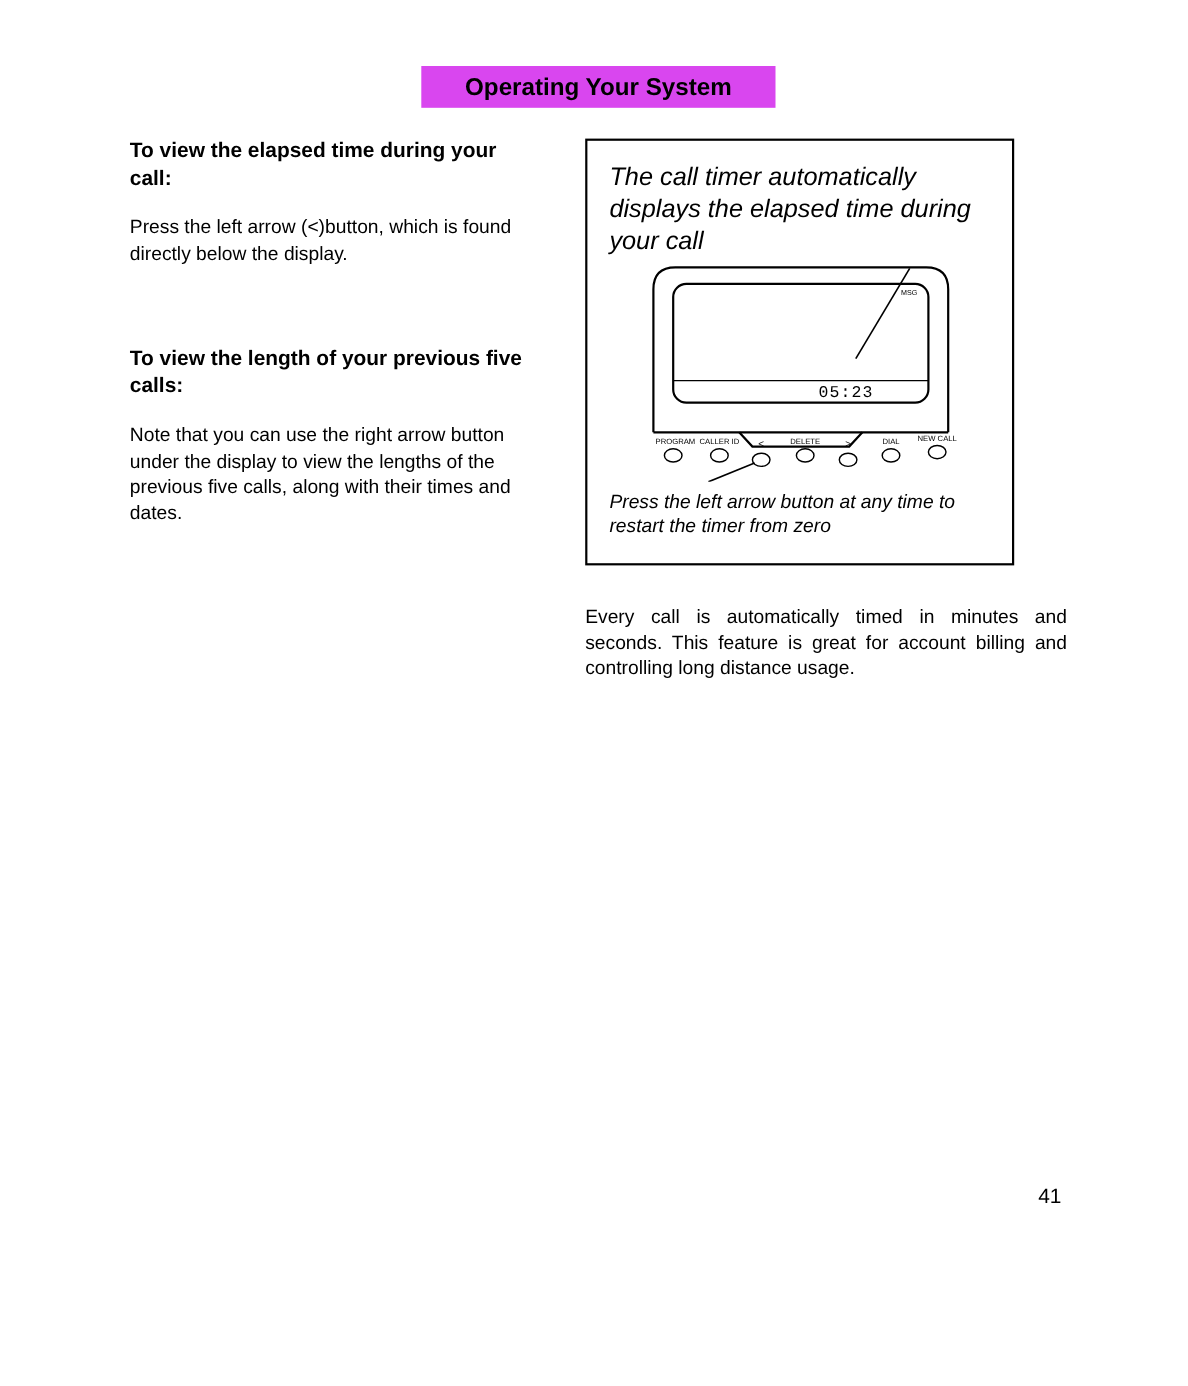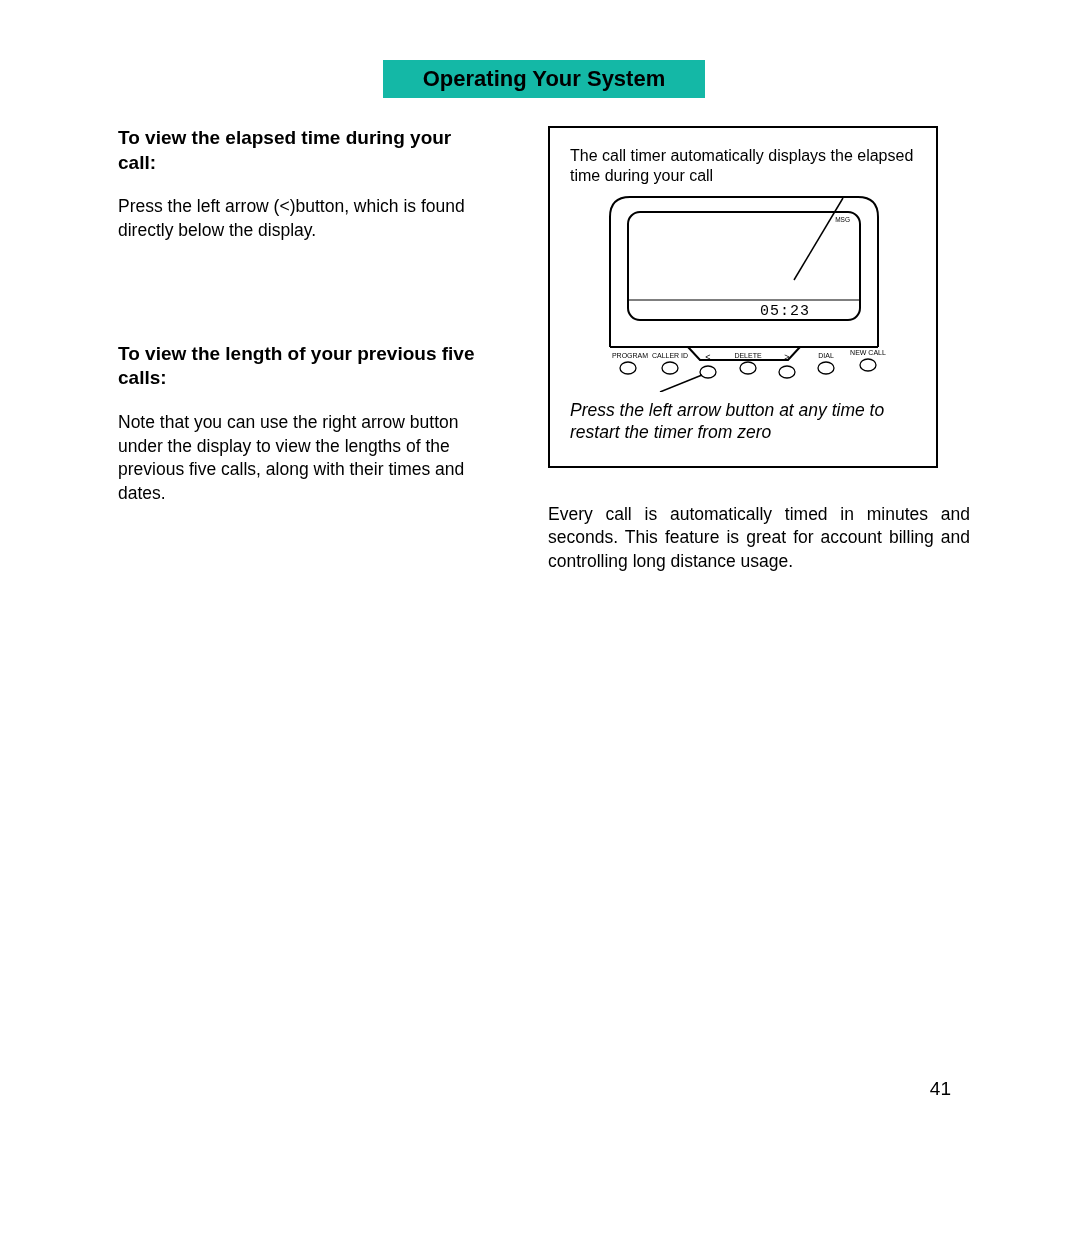--- a/index.html
+++ b/index.html
@@ -15,33 +15,33 @@
   .page {
     padding: 60px 110px 0 118px;
     box-sizing: border-box;
   }
   .banner-wrap {
     text-align: center;
     margin-bottom: 28px;
   }
   .banner {
     display: inline-block;
-    background: #14b8a6;
+    background: #d946ef;
     padding: 6px 40px;
     font-weight: bold;
     font-size: 22px;
   }
   .section-title {
     font-weight: bold;
     font-size: 24px;
     margin: 0 0 28px 0;
   }
   .columns {
     display: flex;
-    gap: 60px;
+    gap: 44px;
   }
   .col-left {
     width: 370px;
     flex-shrink: 0;
   }
   .col-right {
     flex: 1;
   }
   .sub-head {
     font-weight: bold;
@@ -54,47 +54,48 @@
     line-height: 1.35;
     margin: 0 0 22px 0;
   }
   .justify {
     text-align: justify;
   }
   .block-gap {
     margin-top: 56px;
   }
   .block-gap2 {
-    margin-top: 99px;
+    margin-top: 72px;
   }
   .figure-box {
     border: 2px solid #000;
     padding: 18px 20px 22px 20px;
     margin-bottom: 35px;
     box-sizing: border-box;
     width: 390px;
   }
   .caption-top {
-    font-size: 16px;
+    font-style: italic;
+    font-size: 23px;
     line-height: 1.25;
     margin-bottom: 6px;
   }
   .caption-bottom {
     font-style: italic;
     font-size: 17.5px;
     line-height: 1.25;
     margin-top: 8px;
   }
   .device-svg {
     display: block;
   }
   .page-num {
     position: absolute;
     bottom: 160px;
-    right: 129px;
+    right: 115px;
     font-size: 19px;
     font-family: Arial, Helvetica, sans-serif;
   }
 </style>
 </head>
 <body>
 
 <div class="page">
 
   <div class="banner-wrap">

